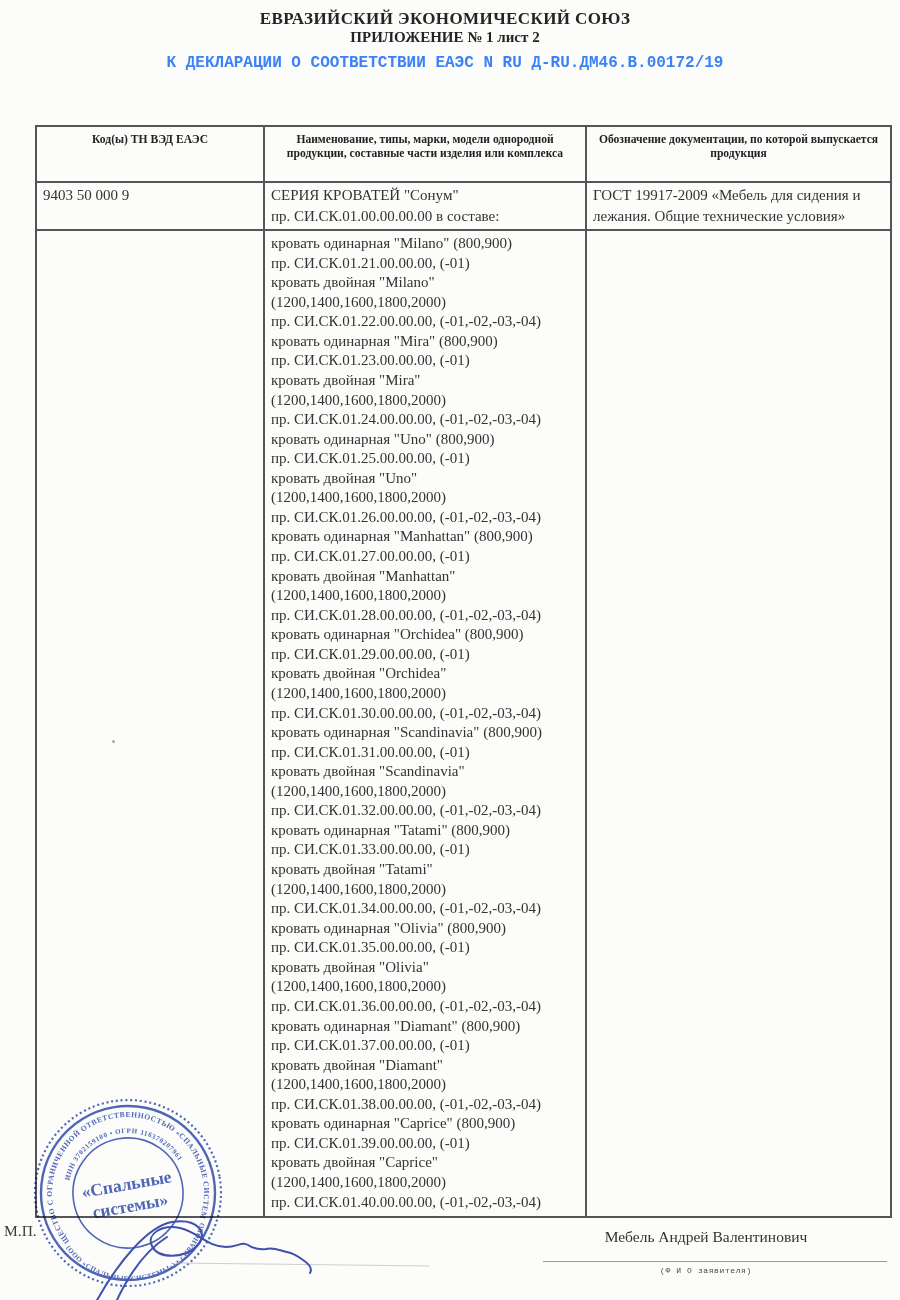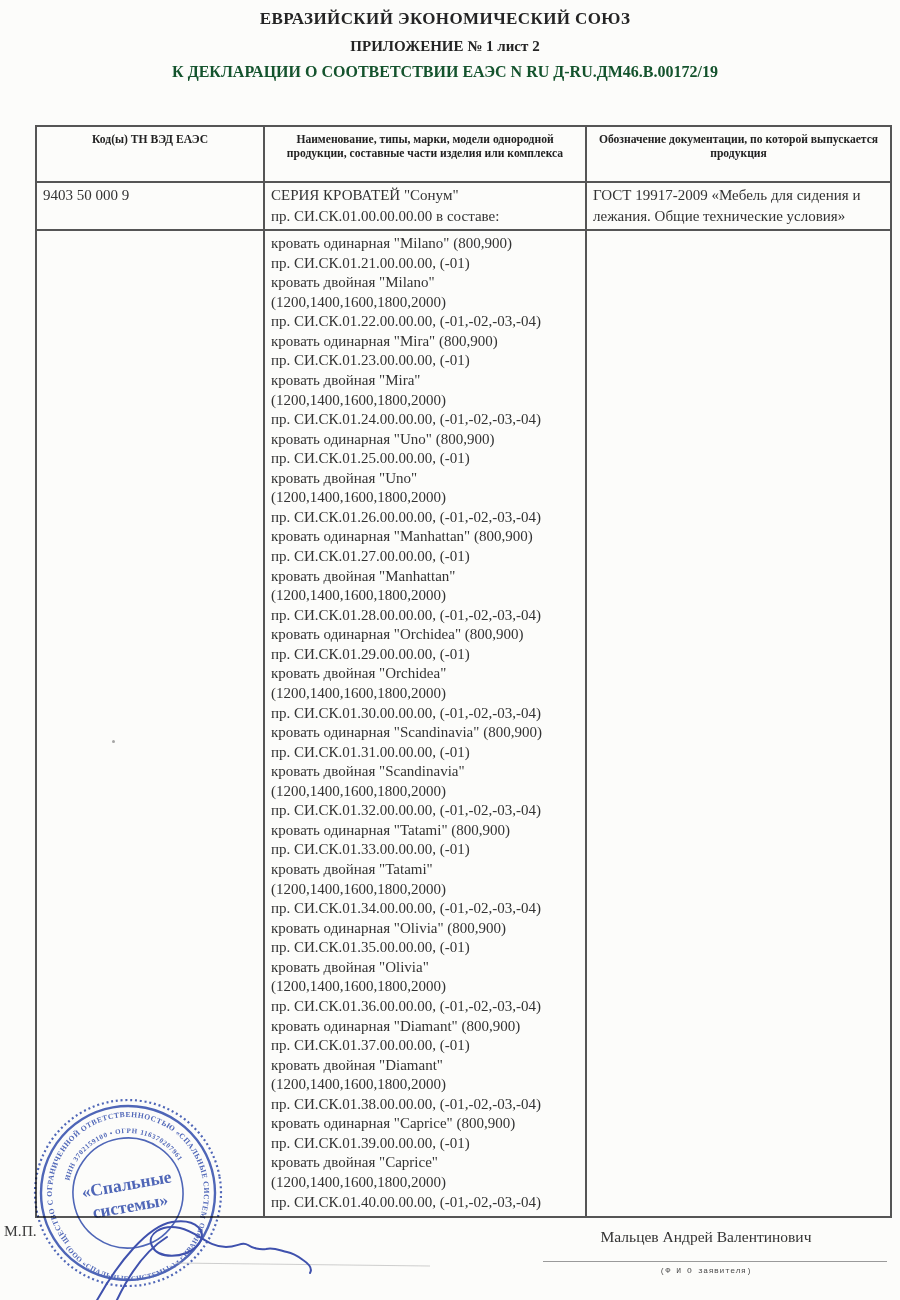--- a/index.html
+++ b/index.html
@@ -4,23 +4,23 @@
 <style>
   html,body{margin:0;padding:0;background:#e8e8e8;}
   .page{
     position:relative; width:900px; height:1300px; margin:0 auto;
     background:#fcfcfa; overflow:hidden;
     font-family:"Liberation Serif","DejaVu Serif",serif;
     color:#3a3a3a;
   }
   
   .title-block{position:absolute; top:9px; left:0; right:10px; text-align:center;}
-  .t1{font-size:17px; font-weight:bold; color:#242424; letter-spacing:.4px; margin-bottom:9px;}
+  .t1{font-size:17px; font-weight:bold; color:#242424; letter-spacing:.4px; }
   .t2{font-size:15px; font-weight:bold; color:#242424; margin-bottom:8px;}
-  .t3{font-size:16px; font-weight:bold; color:#14532d;}
+  .t3{font-size:16px; font-weight:bold; color:#3b82f6;font-family:Liberation Mono, monospace;}
   .caption{
     position:absolute; top:101px; left:0; right:50px; text-align:center;
     font-size:14.3px; color:#333;
   }
   
   table.product{
     position:absolute; left:35px; top:125px; width:856px;
     border-collapse:collapse; table-layout:fixed;
   }
   table.product th, table.product td{
@@ -155,21 +155,21 @@
         <td></td>
       </tr>
     </tbody>
   </table>
 
   <div class="artifact-dot"></div>
 
   <div class="mp">М.П.</div>
 
   <div class="applicant">
-    <div class="applicant-name">Мальцев Андрей Валентинович</div>
+    <div class="applicant-name">Мебель Андрей Валентинович</div>
   </div>
   <div class="sig-line"></div>
   <div class="applicant-caption">(Ф И О заявителя)</div>
 
   <svg class="stamp" viewBox="0 0 200 200">
     <defs>
       <path id="arcTop" d="M 34.2 138 A 76 76 0 1 1 165.8 138"></path>
       <path id="arcMid" d="M 48 130 A 60 60 0 1 1 152 130"></path>
       <path id="arcBot" d="M 22 110 A 78 78 0 0 0 178 110"></path>
     </defs>

